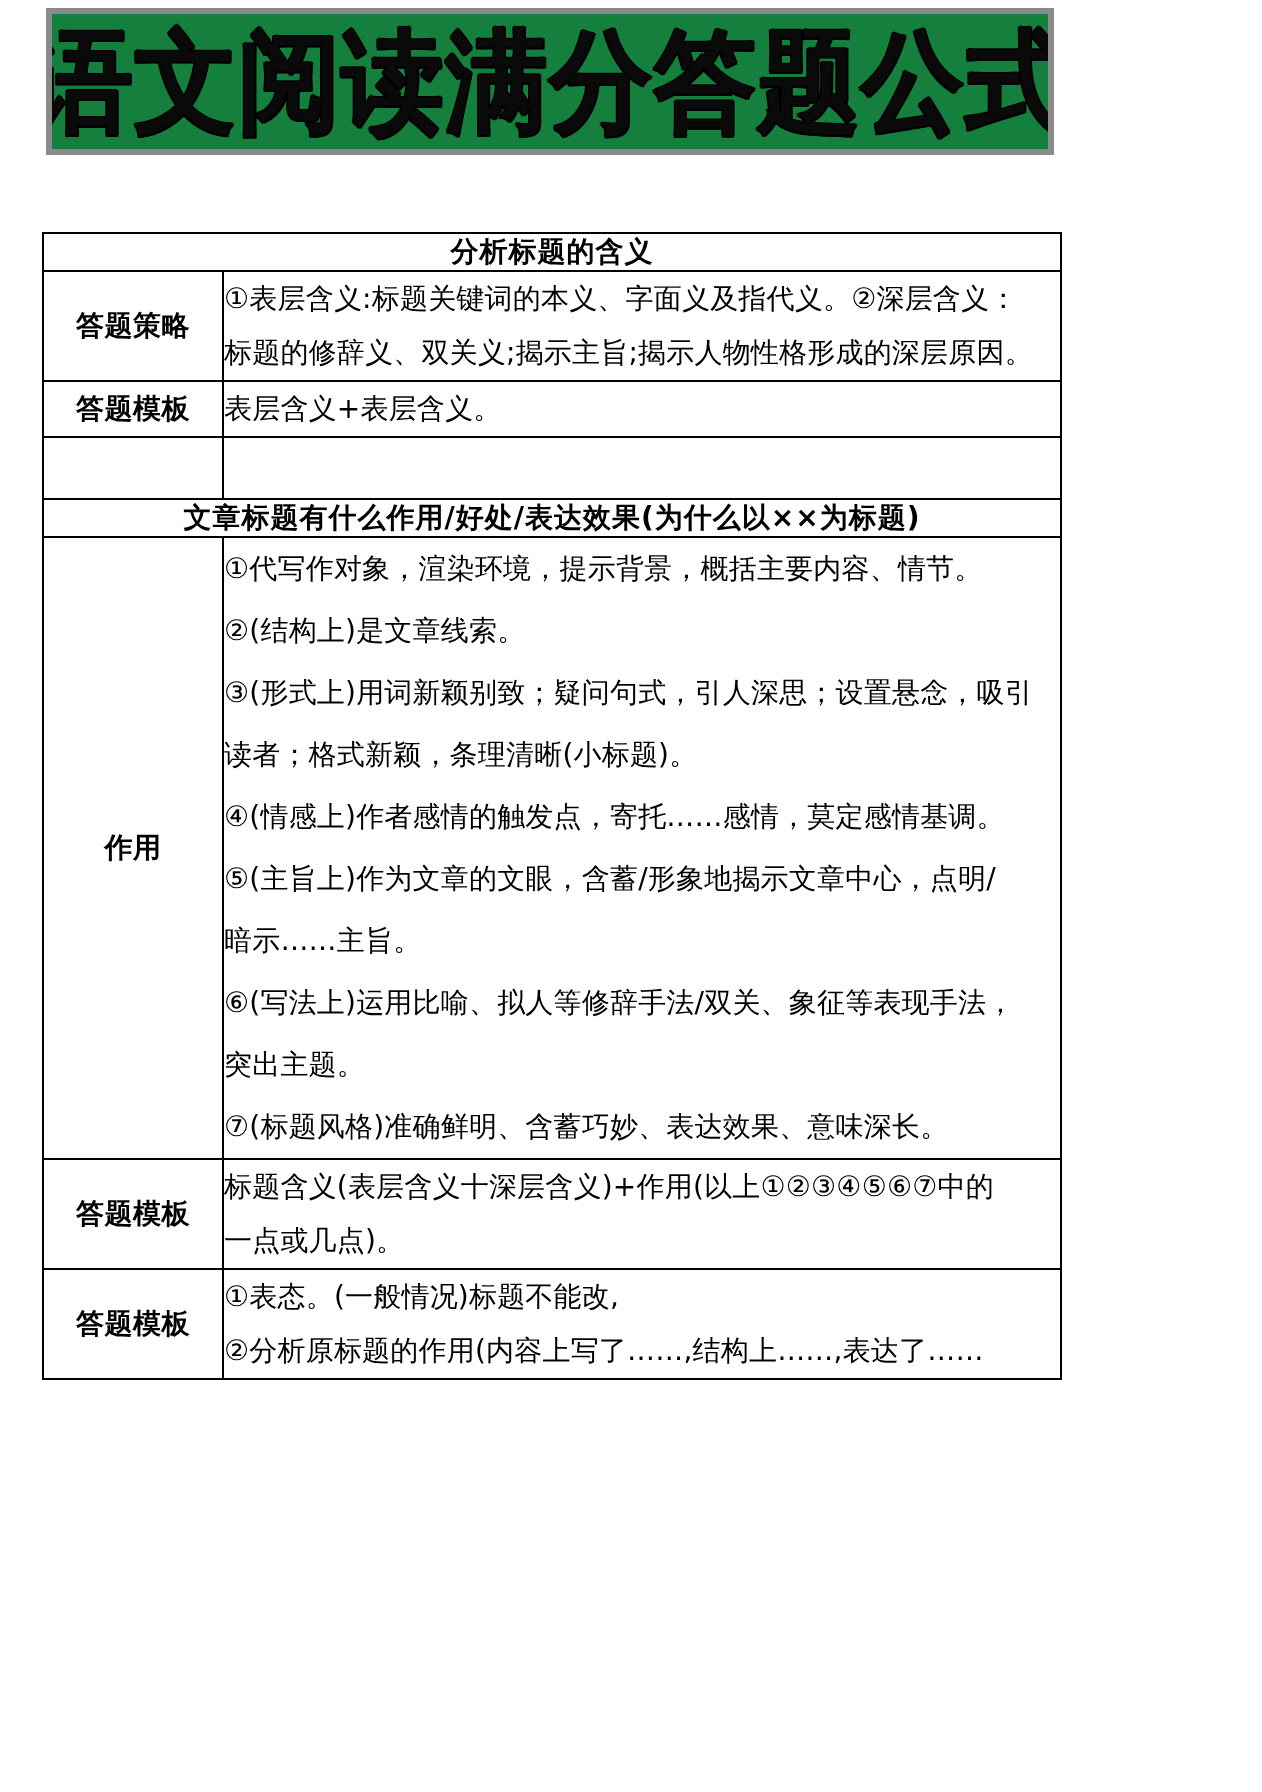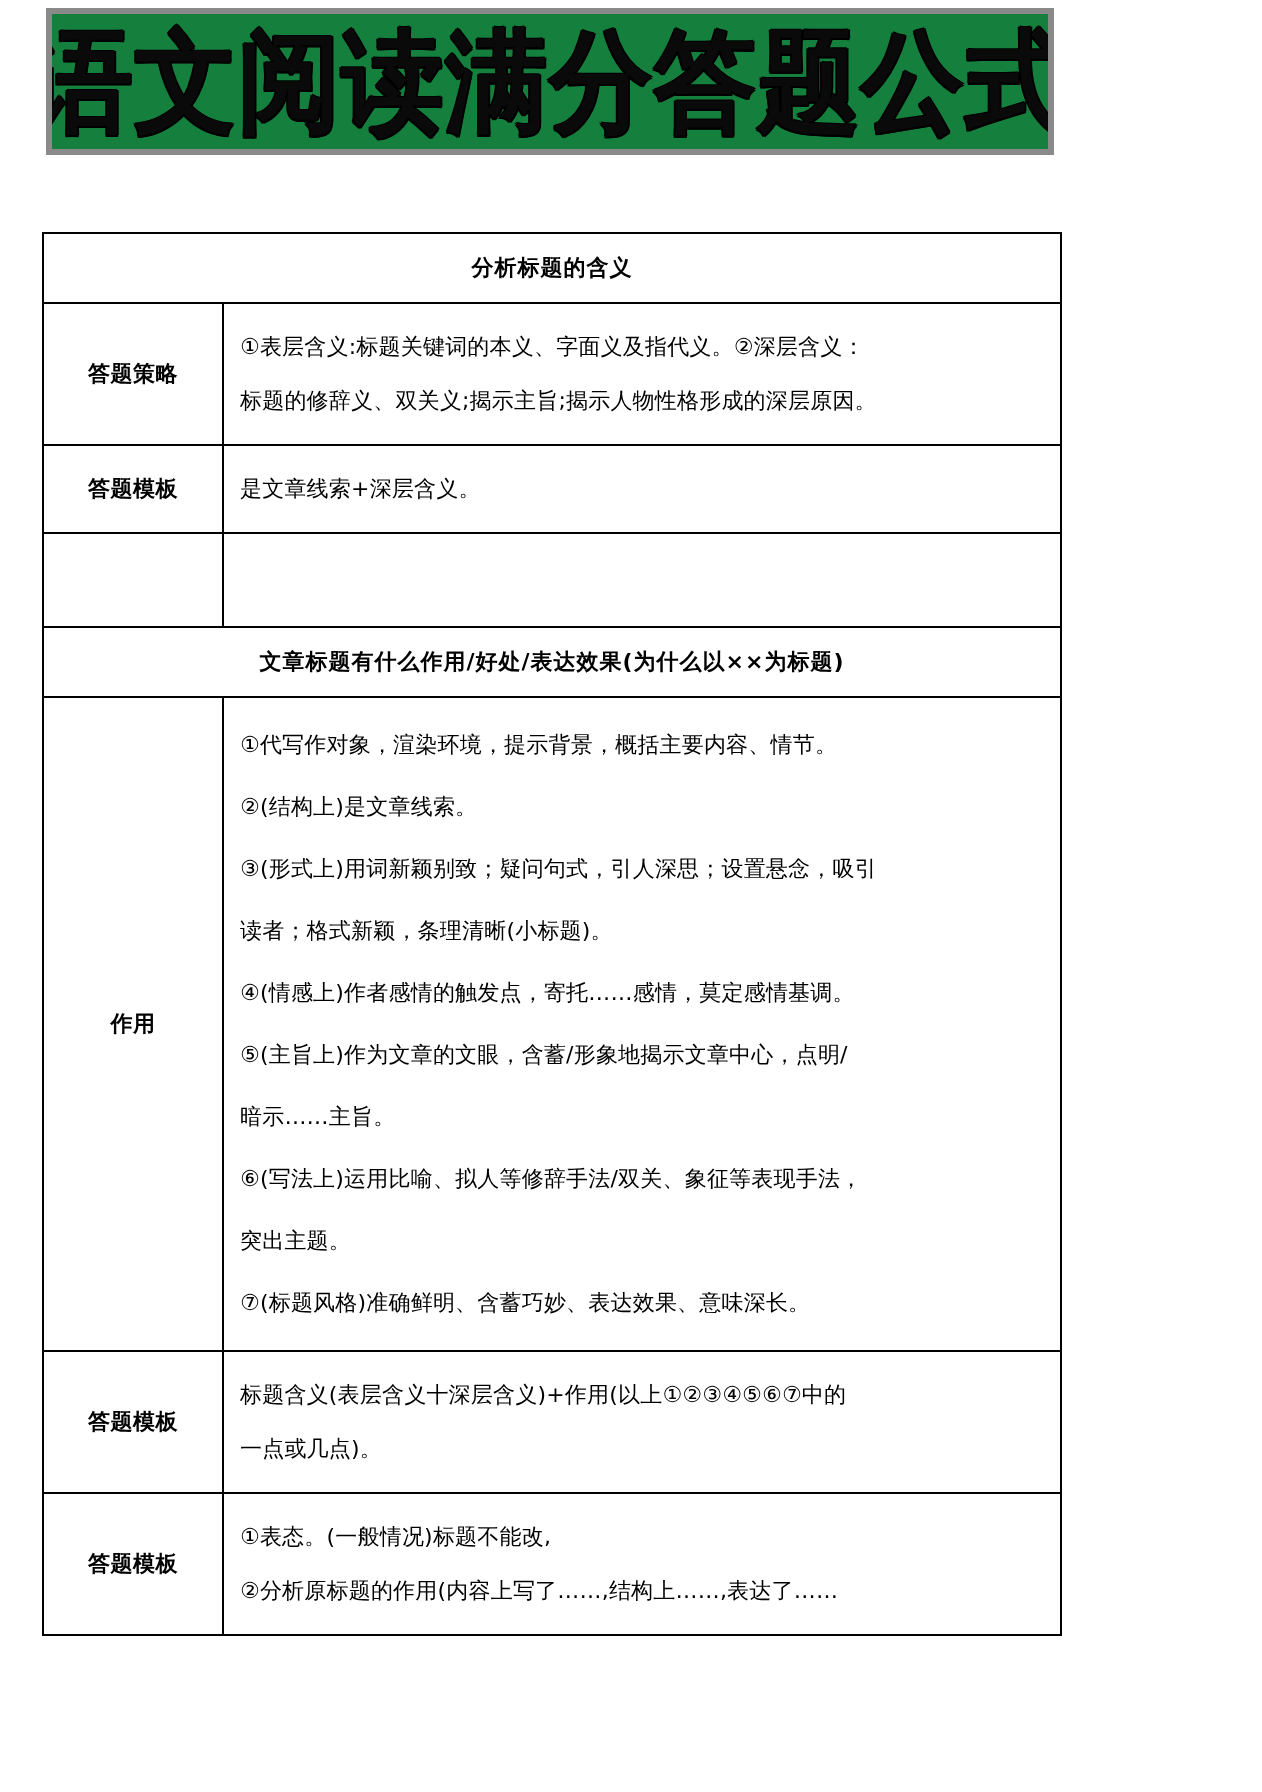--- a/index.html
+++ b/index.html
@@ -84,23 +84,23 @@
     position: absolute;
     left: 42px;
     top: 232px;
     width: 1018px;
     border-collapse: collapse;
     table-layout: fixed;
     background: #fff;
   }
   .formula-table td {
     border: 2px solid #000;
-    padding: 16px;
+    padding: 0;
     vertical-align: middle;
-    font-size: 22px;
+    font-size: 28px;
   }
   .col-label { width: 180px; }
   .col-body  { width: 838px; }
 
   .cell-head {
     text-align: center;
     font-weight: 700;
     font-size: 28px;
     line-height: 36px;
     padding: 16px 8px 18px 8px;
@@ -155,21 +155,21 @@
         <td class="cell-label">答题策略</td>
         <td class="cell-body">
           <p>①表层含义:标题关键词的本义、字面义及指代义。②深层含义：</p>
           <p>标题的修辞义、双关义;揭示主旨;揭示人物性格形成的深层原因。</p>
         </td>
       </tr>
 
       <tr>
         <td class="cell-label">答题模板</td>
         <td class="cell-body">
-          <p>是文章线索+深层含义。</p>
+          <p>表层含义+表层含义。</p>
         </td>
       </tr>
 
       <tr>
         <td class="cell-label cell-empty"></td>
         <td class="cell-body cell-empty"></td>
       </tr>
 
       <tr>
         <td class="cell-head" colspan="2">文章标题有什么作用/好处/表达效果(为什么以××为标题)</td>

